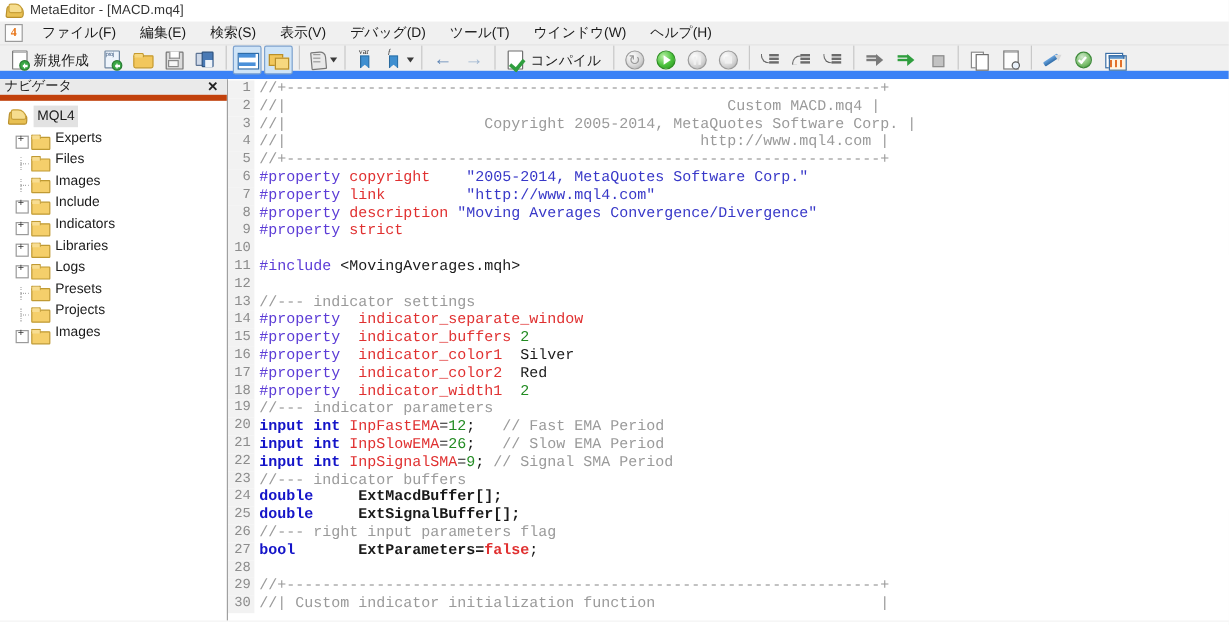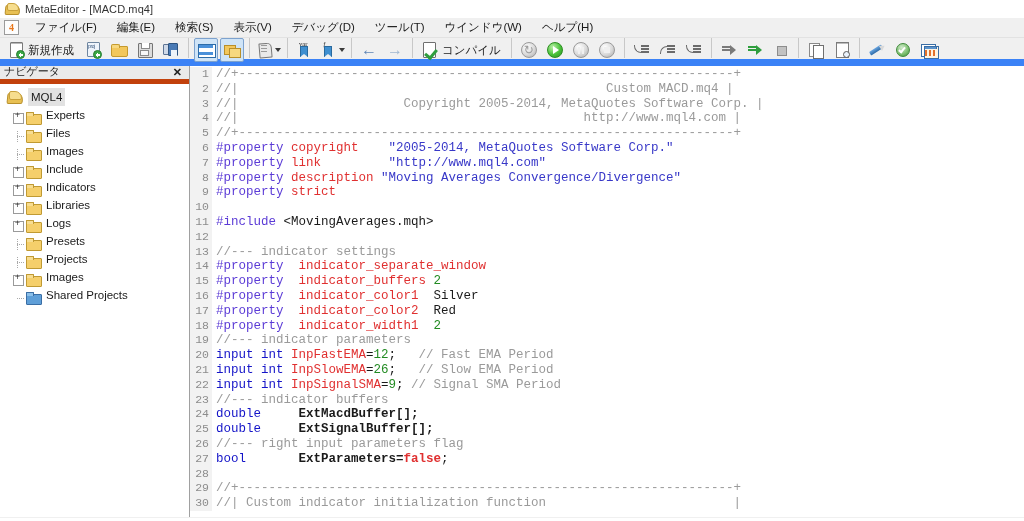--- a/index.html
+++ b/index.html
@@ -408,21 +408,21 @@
     font-size: 11.5px; padding-right: 3px;
     height: 14.8px; line-height: 14.8px;
   }
   .code-text { padding-left: 4px; line-height: 14.8px; }
 
   
   .c-comment { color: #9a9a9a; }
   .c-pre     { color: #5b3bd6; }
   .c-prop    { color: #e03030; }
   .c-str     { color: #3838c8; }
-  .c-kw      { color: #1414c8; font-weight: normal; }
+  .c-kw      { color: #1414c8; font-weight: bold; }
   .c-num     { color: #228B22; }
   .c-ident   { color: #1a1a1a; font-weight: bold; }
   .c-plain   { color: #1a1a1a; }
   .c-false   { color: #e03030; font-weight: bold; }
 
   .statusbar-edge {
     position:absolute; left:0; right:0; bottom:0; height:3px; background:#ffffff;
   }
 </style>
 </head>
@@ -707,25 +707,20 @@
           <span class="dashline">
               <span class="vline"></span>
             </span>
           <span class="folder-ico"></span>
           <span class="tree-label">Projects</span>
         </div>
         <div class="tree-row child">
           <span class="expander has-box"></span>
           <span class="folder-ico"></span>
           <span class="tree-label">Images</span>
-        </div>
-        <div class="tree-row child">
-          <span class="dashline"></span>
-          <span class="folder-ico blue"></span>
-          <span class="tree-label">Shared Projects</span>
         </div>
       </div>
     </div>
 
     <div class="editor">
       <div class="code-area" id="code-area">
           <div class="code-line"><span class="ln">1</span><span class="code-text"><span class="c-comment">//+------------------------------------------------------------------+</span></span></div>
           <div class="code-line"><span class="ln">2</span><span class="code-text"><span class="c-comment">//|                                                 Custom MACD.mq4 |</span></span></div>
           <div class="code-line"><span class="ln">3</span><span class="code-text"><span class="c-comment">//|                      Copyright 2005-2014, MetaQuotes Software Corp. |</span></span></div>
           <div class="code-line"><span class="ln">4</span><span class="code-text"><span class="c-comment">//|                                              http://www.mql4.com |</span></span></div>

